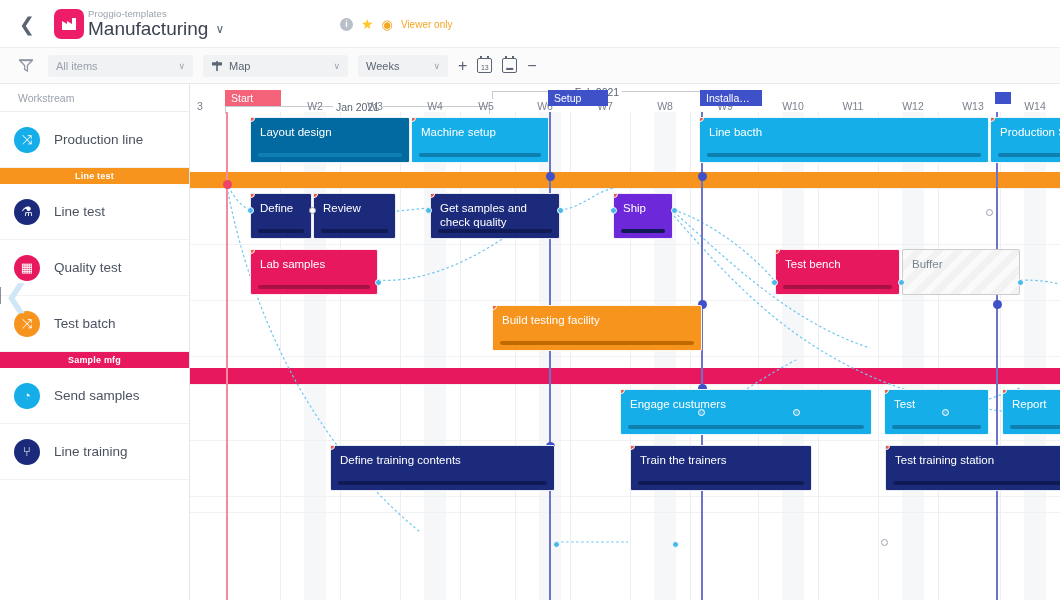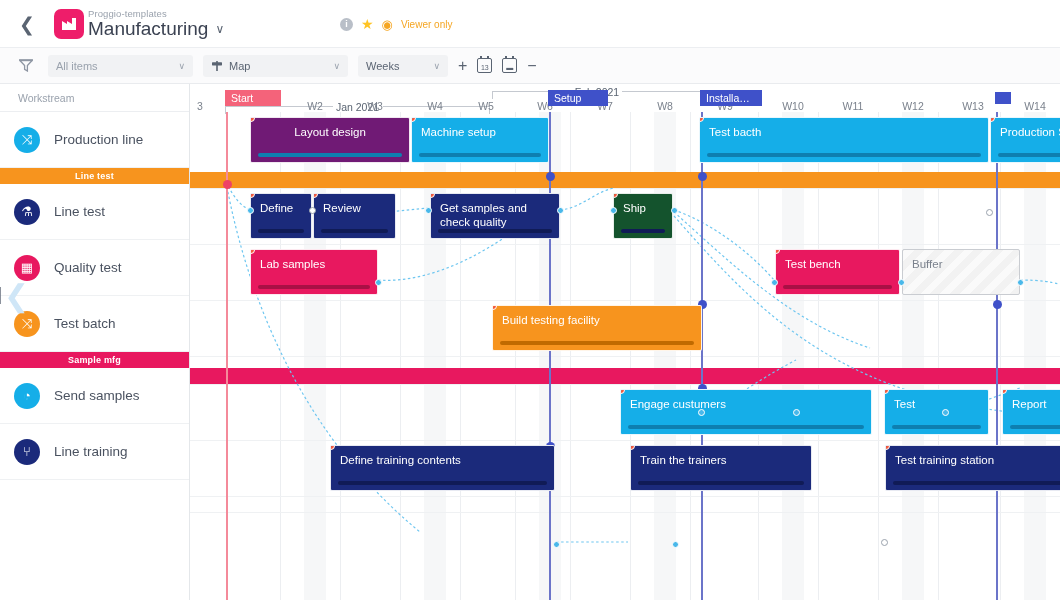--- a/index.html
+++ b/index.html
@@ -243,32 +243,32 @@
       <div class="ms-line" style="left: 511px; top: 0px; bottom: 0px; background: rgb(107, 116, 201);"></div>
       <div class="ms-flag" style="left: 805px; top: -20px; background: rgb(63, 81, 201);"></div>
       <div class="ms-line" style="left: 806px; top: 0px; bottom: 0px; background: rgb(107, 116, 201);"></div>
       <div class="ms-dot" style="left: 33px; top: 68px; background: rgb(238, 66, 102);"></div>
       <div class="ms-dot" style="left: 356px; top: 60px; background: rgb(63, 81, 201);"></div>
       <div class="ms-dot" style="left: 356px; top: 330px; background: rgb(63, 81, 201);"></div>
       <div class="ms-dot" style="left: 508px; top: 60px; background: rgb(63, 81, 201);"></div>
       <div class="ms-dot" style="left: 508px; top: 188px; background: rgb(63, 81, 201);"></div>
       <div class="ms-dot" style="left: 508px; top: 272px; background: rgb(63, 81, 201);"></div>
       <div class="ms-dot" style="left: 803px; top: 188px; background: rgb(63, 81, 201);"></div>
-      <div class="task" style="left: 60px; top: 5px; width: 160px; background: #701a75; text-align: center;">
+      <div class="task" style="left: 60px; top: 5px; width: 160px; background: #0369a1;">
         <div>Layout design</div>
         <div class="rdot"></div>
         <div class="pbar" style="background: rgb(14, 127, 176);"></div>
       </div>
       <div class="task" style="left: 221px; top: 5px; width: 138px; background: rgb(21, 174, 232);">
         <div>Machine setup</div>
         <div class="rdot"></div>
         <div class="pbar" style="background: rgb(14, 127, 176);"></div>
       </div>
       <div class="task" style="left: 509px; top: 5px; width: 290px; background: rgb(21, 174, 232);">
-        <div>Test bacth</div>
+        <div>Line bacth</div>
         <div class="rdot"></div>
         <div class="pbar" style="background: rgb(14, 127, 176);"></div>
       </div>
       <div class="task" style="left: 800px; top: 5px; width: 120px; background: rgb(21, 174, 232);">
         <div>Production Ship</div>
         <div class="rdot"></div>
         <div class="pbar" style="background: rgb(14, 127, 176);"></div>
       </div>
       <div class="task" style="left: 60px; top: 81px; width: 62px; background: rgb(27, 42, 123);">
         <div>Define</div>
@@ -278,21 +278,21 @@
       <div class="task" style="left: 123px; top: 81px; width: 83px; background: rgb(27, 42, 123);">
         <div>Review</div>
         <div class="rdot"></div>
         <div class="pbar" style="background: rgb(16, 27, 86);"></div>
       </div>
       <div class="task" style="left: 240px; top: 81px; width: 130px; background: rgb(27, 42, 123);">
         <div>Get samples and check quality</div>
         <div class="rdot"></div>
         <div class="pbar" style="background: rgb(16, 27, 86);"></div>
       </div>
-      <div class="task" style="left: 423px; top: 81px; width: 60px; background: #14532d;">
+      <div class="task" style="left: 423px; top: 81px; width: 60px; background: #6d28d9;">
         <div>Ship</div>
         <div class="rdot"></div>
         <div class="pbar" style="background: rgb(16, 27, 86);"></div>
       </div>
       <div class="task" style="left: 60px; top: 137px; width: 128px; background: rgb(232, 24, 95);">
         <div>Lab samples</div>
         <div class="rdot"></div>
         <div class="pbar" style="background: rgb(169, 16, 69);"></div>
       </div>
       <div class="task" style="left: 585px; top: 137px; width: 125px; background: rgb(232, 24, 95);">

